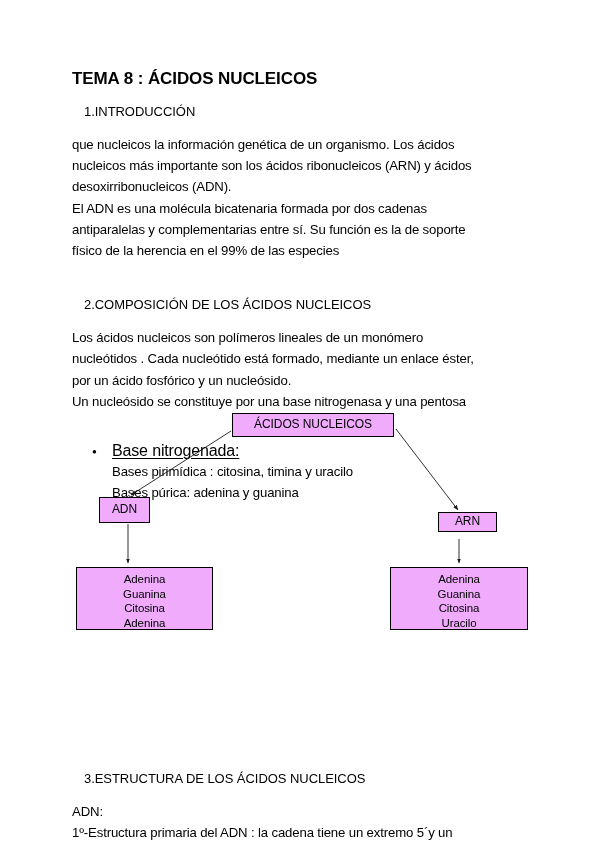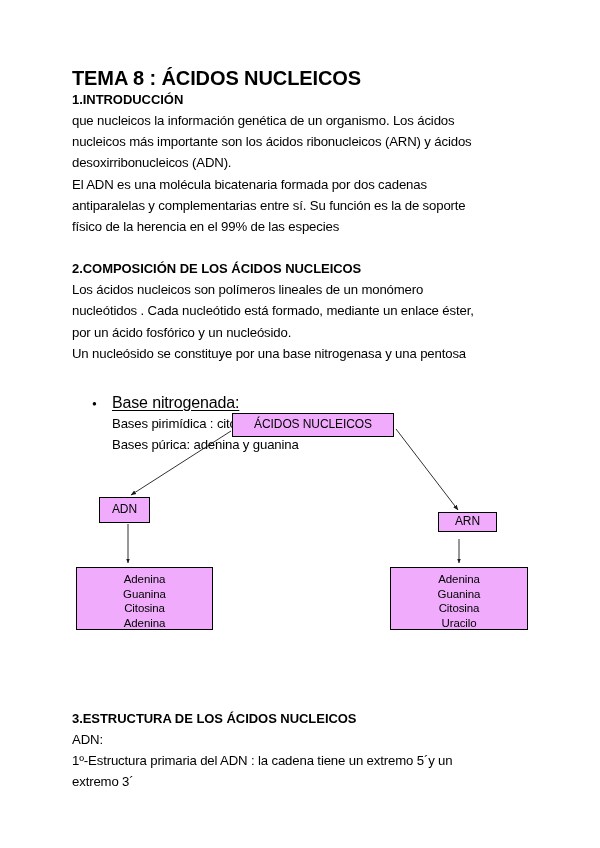--- a/index.html
+++ b/index.html
@@ -26,34 +26,34 @@
   }
 
   .content {
     position: absolute;
     left: 72px;
     top: 68px;
     width: 468px;
   }
 
   .doc-title {
-    font-size: 20px;
+    font-size: 17px;
     font-weight: bold;
     line-height: 21px;
     letter-spacing: -0.1px;
     margin: 0 0 0 0;
     white-space: nowrap;
   }
 
   .section-heading {
     font-size: 13px;
-    font-weight: bold;
+    font-weight: normal;
     line-height: 21px;
     letter-spacing: -0.05px;
-    margin: 0;
+    margin: 12px;
     white-space: nowrap;
   }
 
   .para {
     font-size: 13.2px;
     line-height: 21.2px;
     margin: 0;
     letter-spacing: -0.15px;
   }
 

